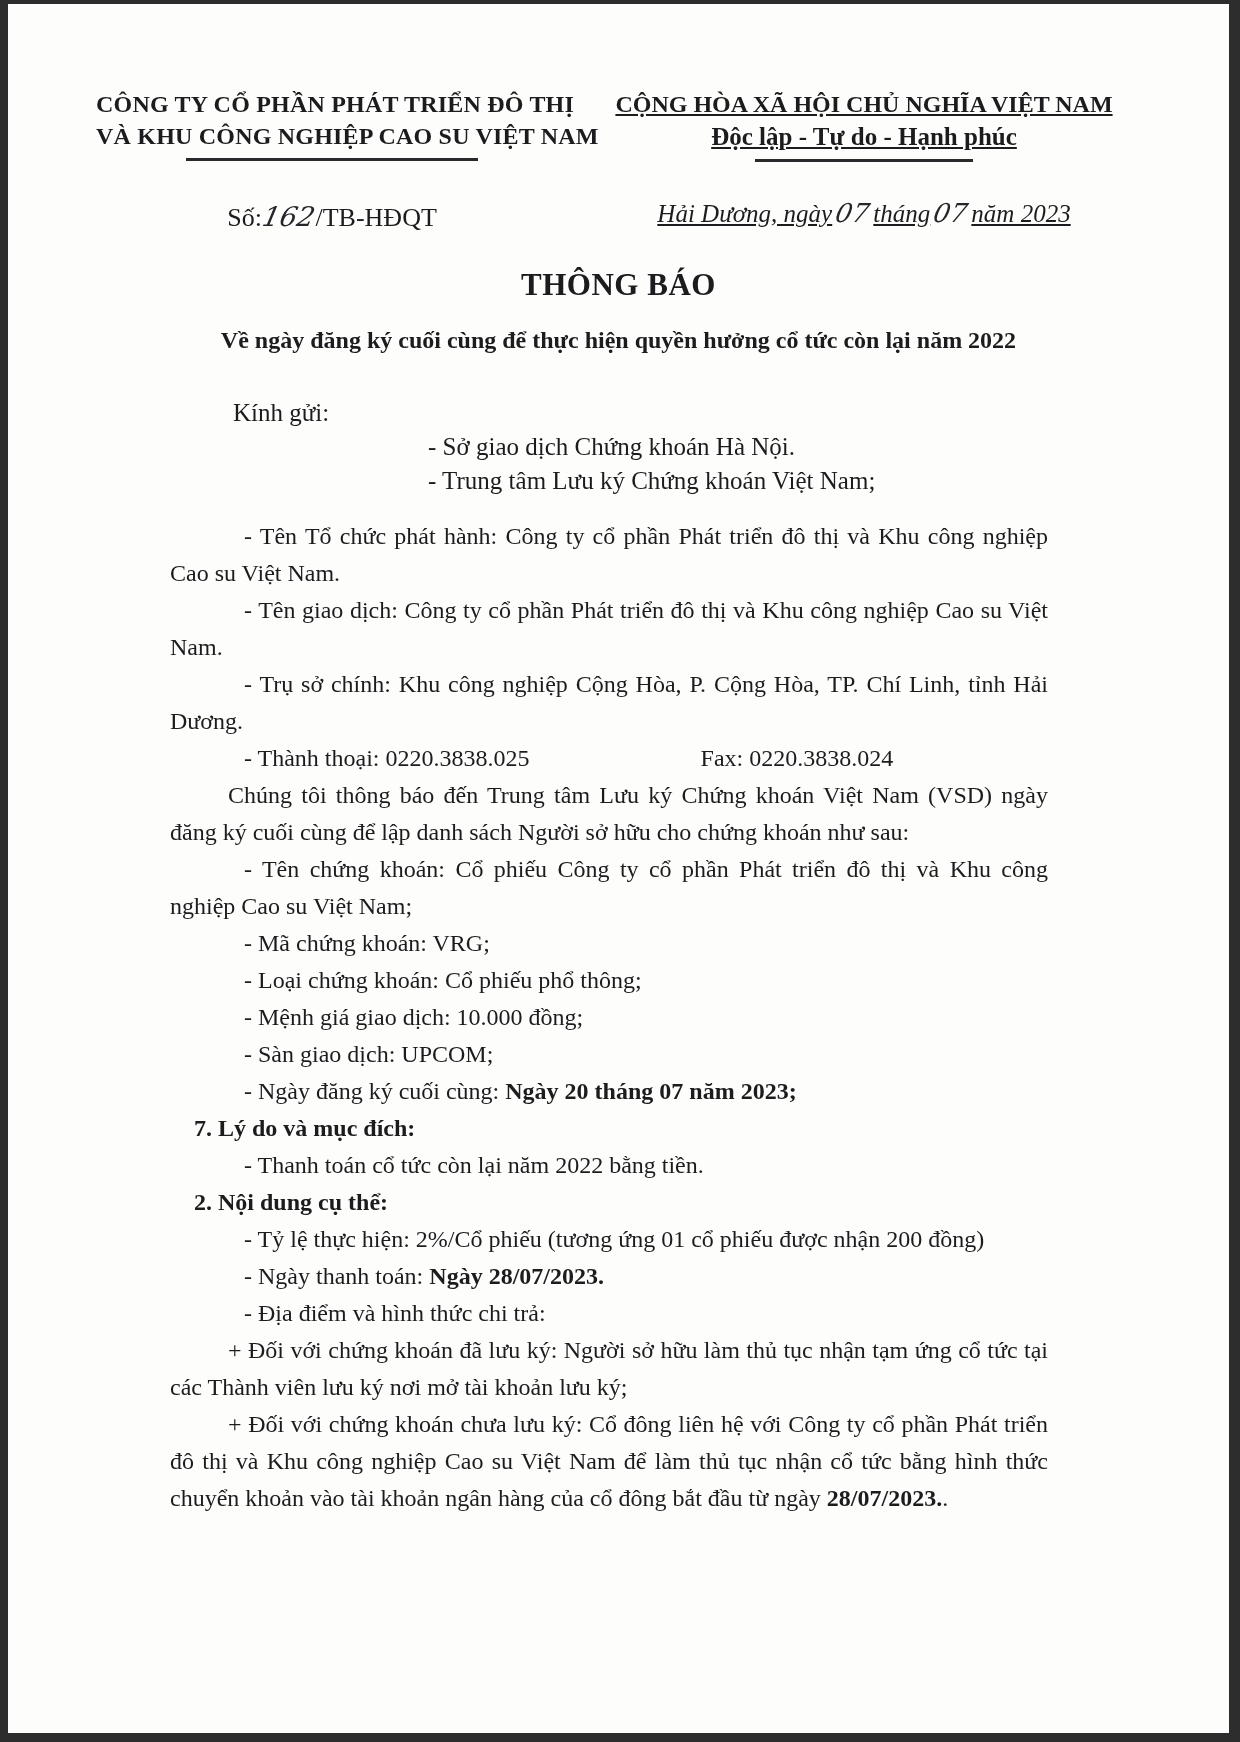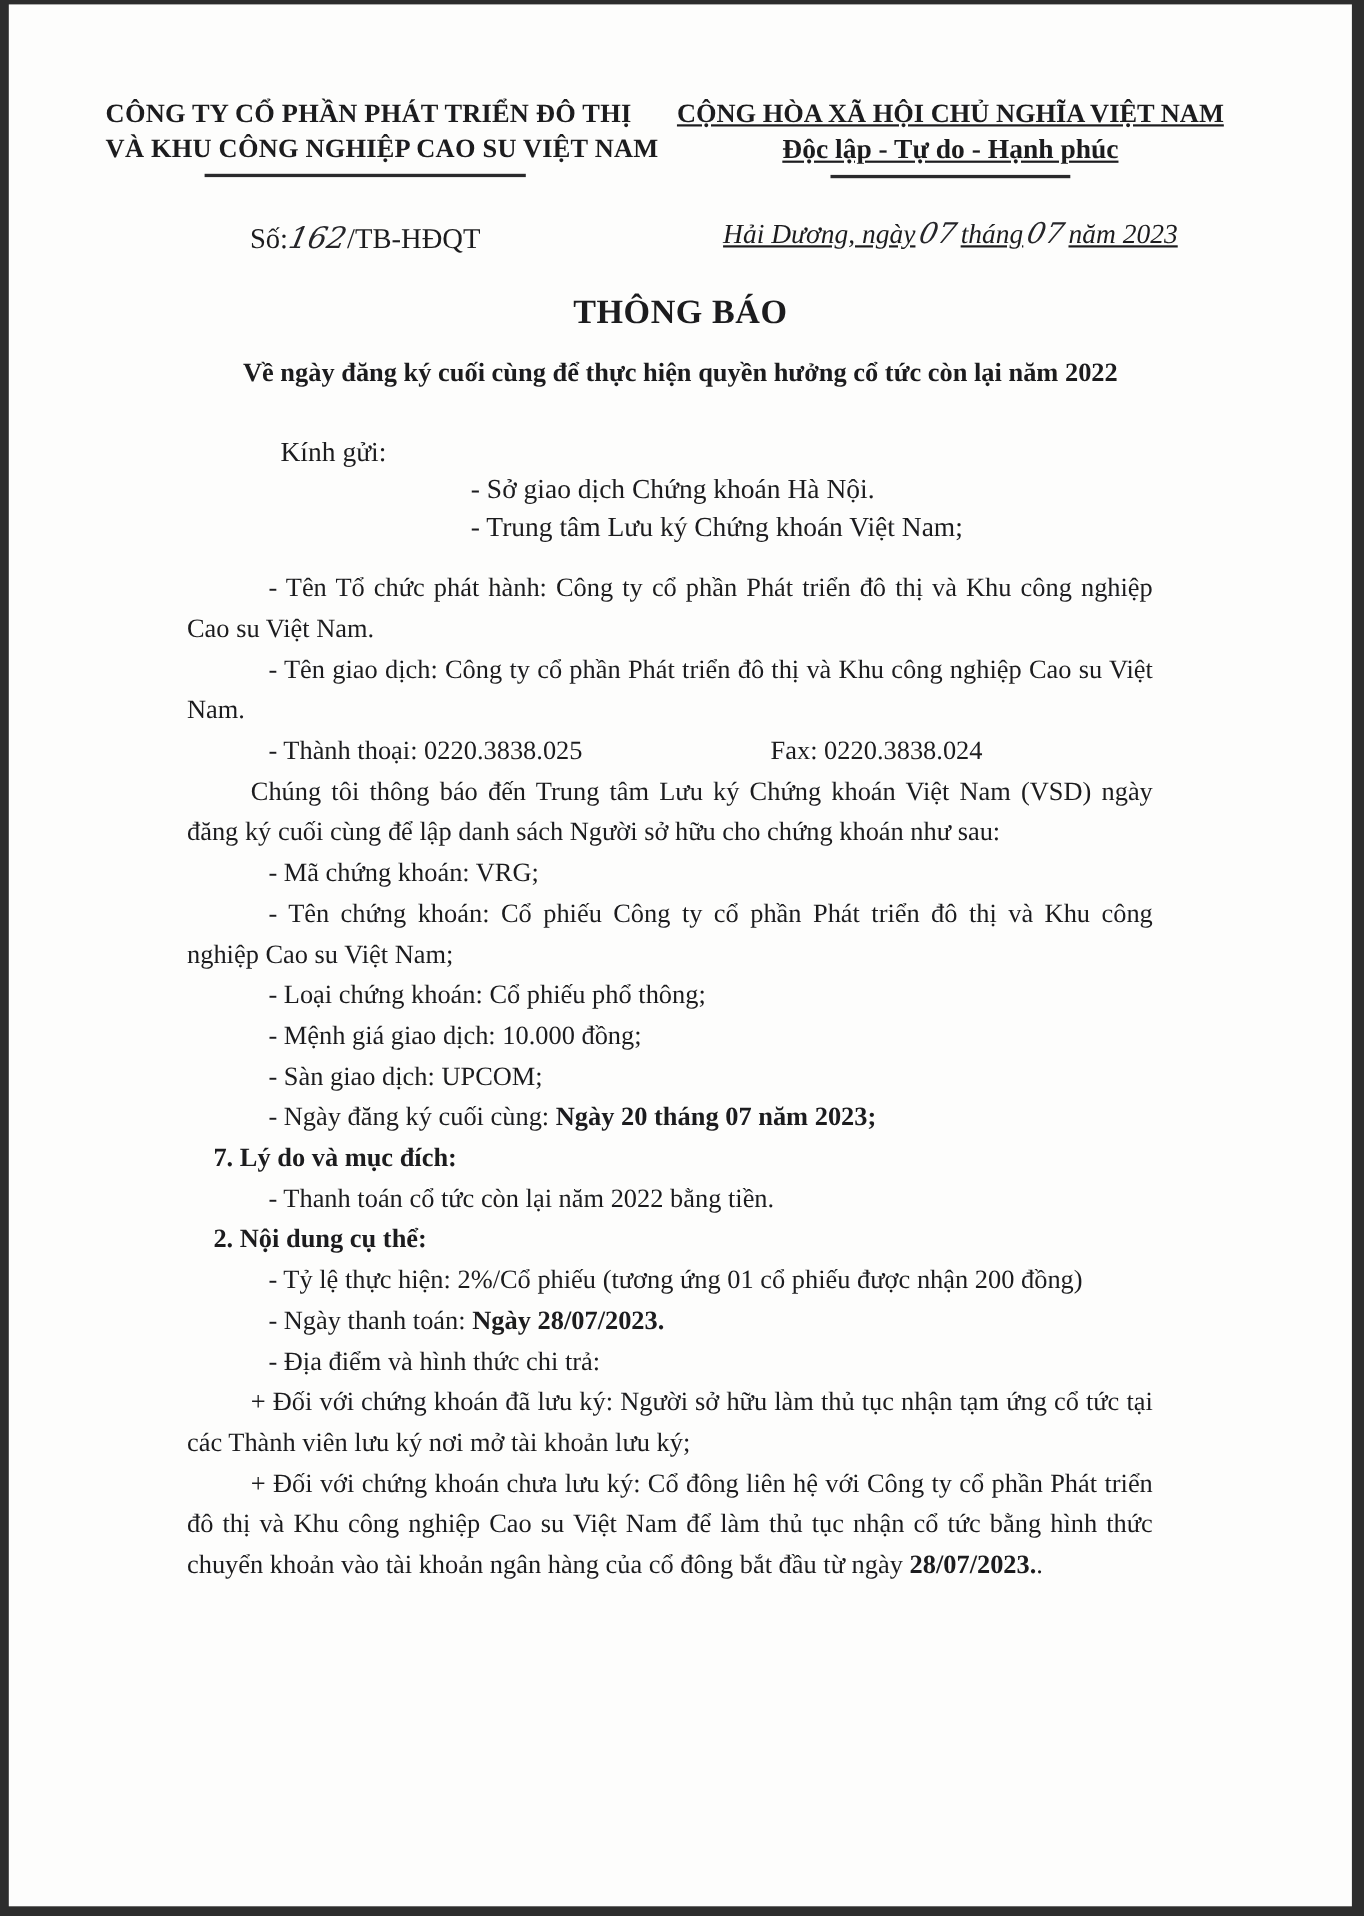--- a/index.html
+++ b/index.html
@@ -72,21 +72,21 @@
     text-align: center;
     font-weight: bold;
     font-size: 24px;
   }
   
   .content {
     padding: 0 181px 0 162px;
   }
   .salutation {
     margin-top: 42px;
-    margin-left: 85px;
+    margin-left: 63px;
     font-size: 25px;
     line-height: 34px;
   }
   .recipients {
     margin-left: 258px;
     font-size: 25px;
     line-height: 34px;
   }
   .body { margin-top: 20px; }
   .para {
@@ -127,24 +127,25 @@
 
   <div class="content">
     <div class="salutation">Kính gửi:</div>
     <div class="recipients">
       <div>- Sở giao dịch Chứng khoán Hà Nội.</div>
       <div>- Trung tâm Lưu ký Chứng khoán Việt Nam;</div>
     </div>
     <div class="body">
         <p class="para item"><span>- Tên Tổ chức phát hành: Công ty cổ phần Phát triển đô thị và Khu công nghiệp Cao su Việt Nam.</span></p>
         <p class="para item"><span>- Tên giao dịch: Công ty cổ phần Phát triển đô thị và Khu công nghiệp Cao su Việt Nam.</span></p>
+        <p class="para item"><span>- Trụ sở chính: Khu công nghiệp Cộng Hòa, P. Cộng Hòa, TP. Chí Linh, tỉnh Hải Dương.</span></p>
         <p class="para phone"><span>- Thành thoại: 0220.3838.025</span><span class="gap">Fax: 0220.3838.024</span></p>
         <p class="para opening"><span>Chúng tôi thông báo đến Trung tâm Lưu ký Chứng khoán Việt Nam (VSD) ngày đăng ký cuối cùng để lập danh sách Người sở hữu cho chứng khoán như sau:</span></p>
+        <p class="para item"><span>- Tên chứng khoán: Cổ phiếu Công ty cổ phần Phát triển đô thị và Khu công nghiệp Cao su Việt Nam;</span></p>
         <p class="para item"><span>- Mã chứng khoán: VRG;</span></p>
-        <p class="para item"><span>- Tên chứng khoán: Cổ phiếu Công ty cổ phần Phát triển đô thị và Khu công nghiệp Cao su Việt Nam;</span></p>
         <p class="para item"><span>- Loại chứng khoán: Cổ phiếu phổ thông;</span></p>
         <p class="para item"><span>- Mệnh giá giao dịch: 10.000 đồng;</span></p>
         <p class="para item"><span>- Sàn giao dịch: UPCOM;</span></p>
         <p class="para item"><span>- Ngày đăng ký cuối cùng: </span><b>Ngày 20 tháng 07 năm 2023;</b></p>
         <p class="para heading"><span>7. Lý do và mục đích:</span></p>
         <p class="para item"><span>- Thanh toán cổ tức còn lại năm 2022 bằng tiền.</span></p>
         <p class="para heading"><span>2. Nội dung cụ thể:</span></p>
         <p class="para item"><span>- Tỷ lệ thực hiện: 2%/Cổ phiếu (tương ứng 01 cổ phiếu được nhận 200 đồng)</span></p>
         <p class="para item"><span>- Ngày thanh toán: </span><b>Ngày 28/07/2023.</b></p>
         <p class="para item"><span>- Địa điểm và hình thức chi trả:</span></p>

